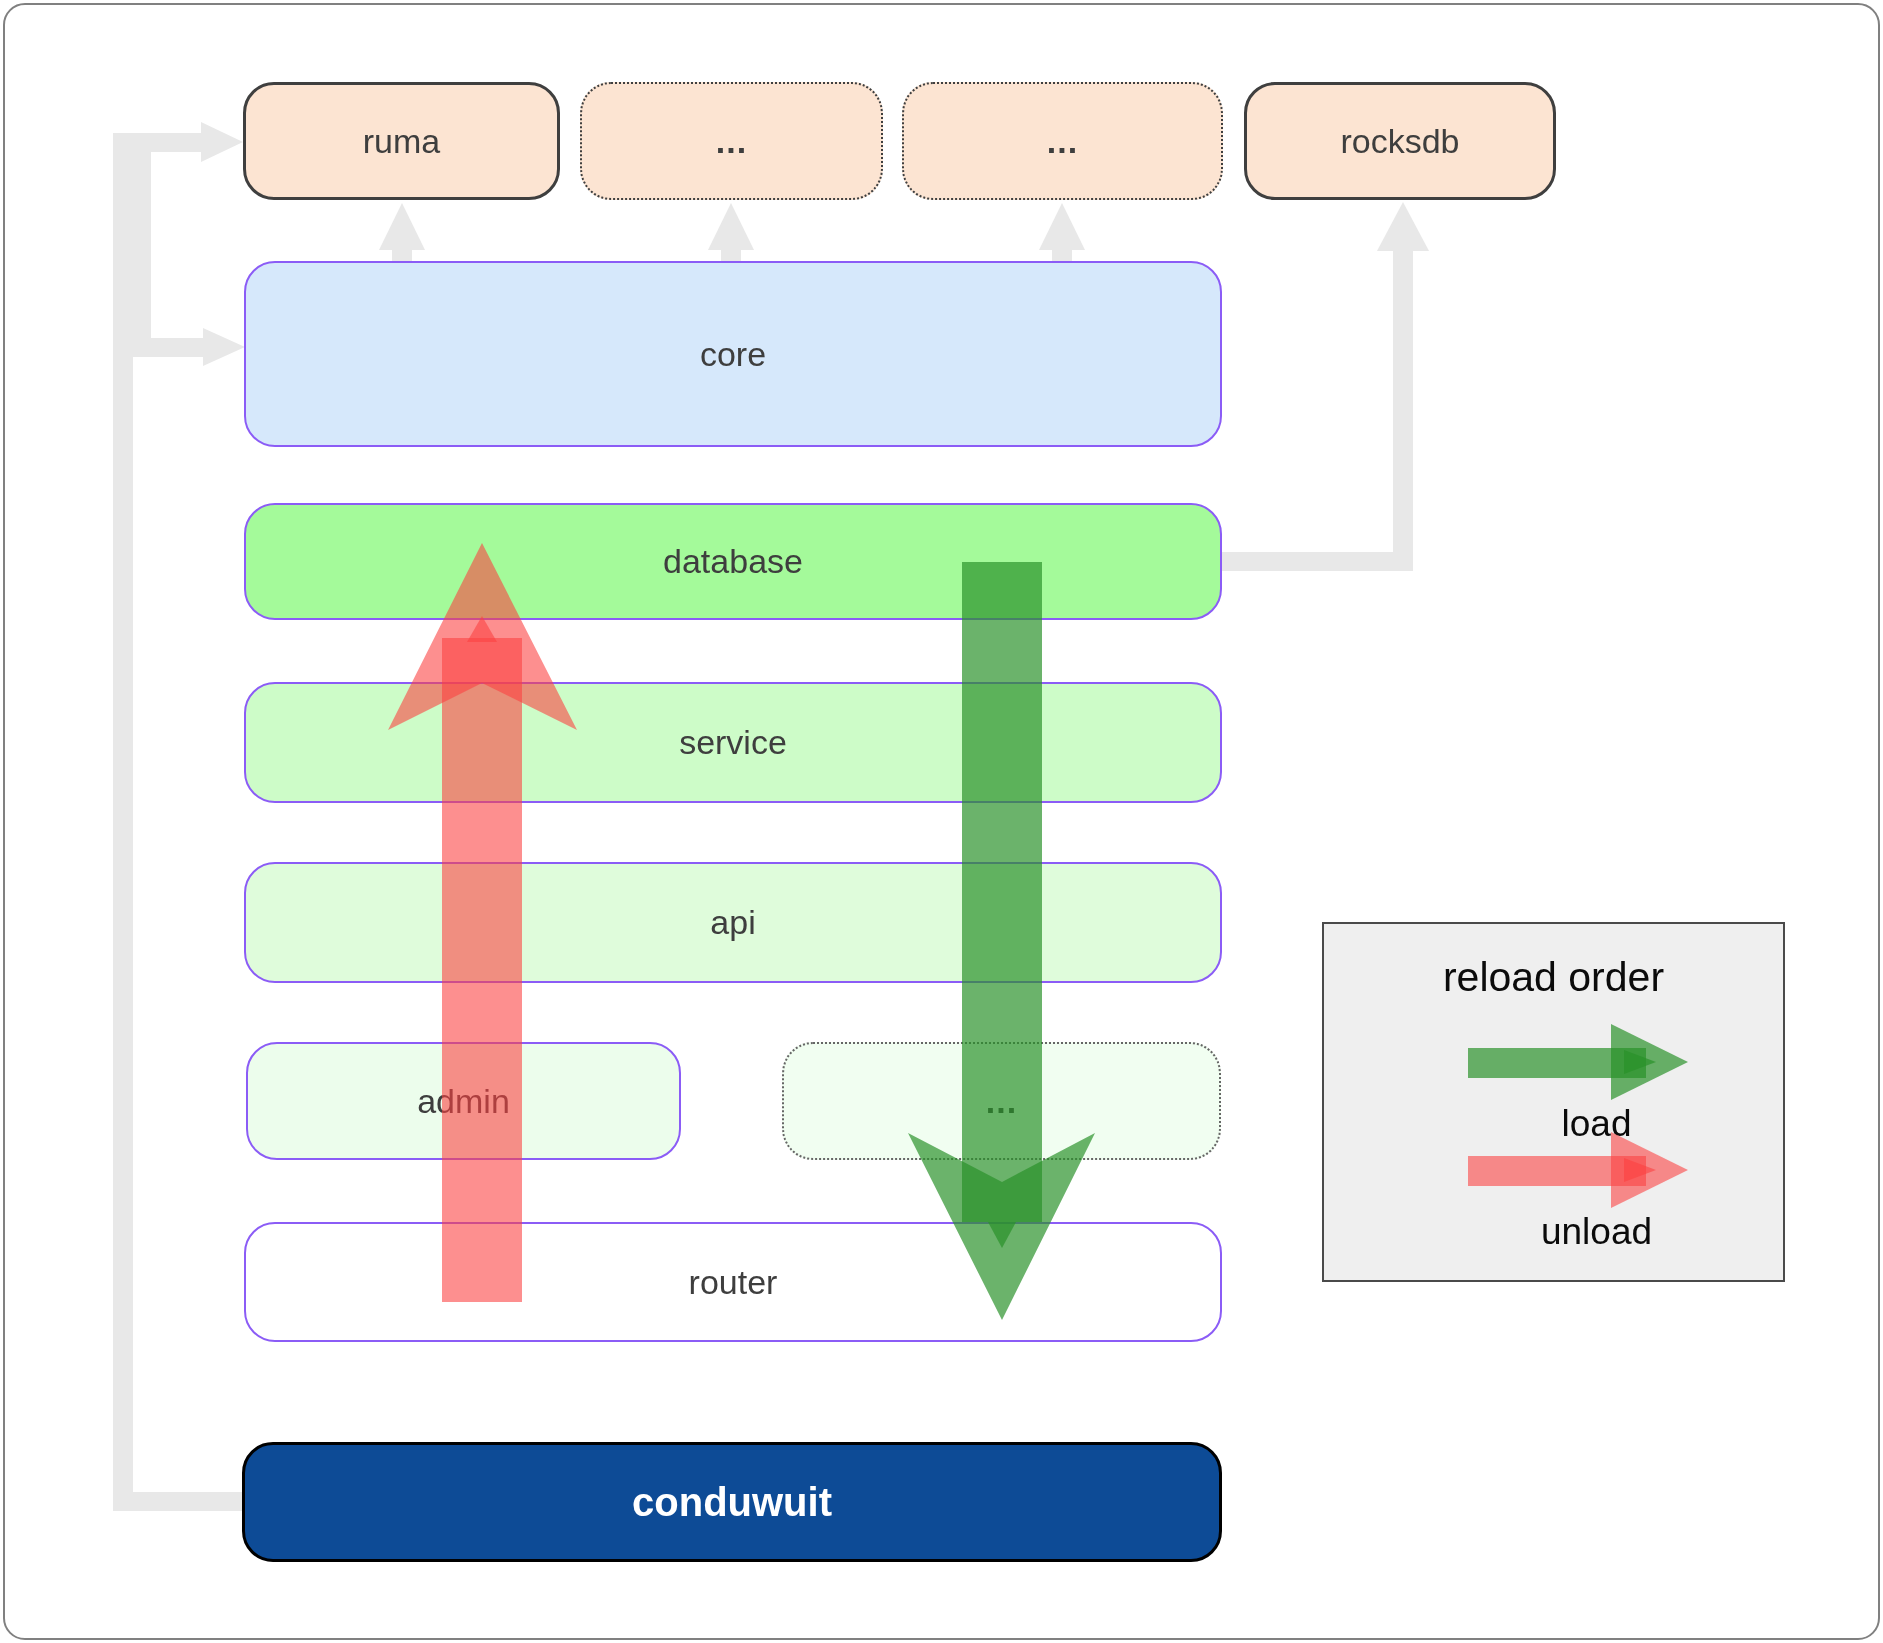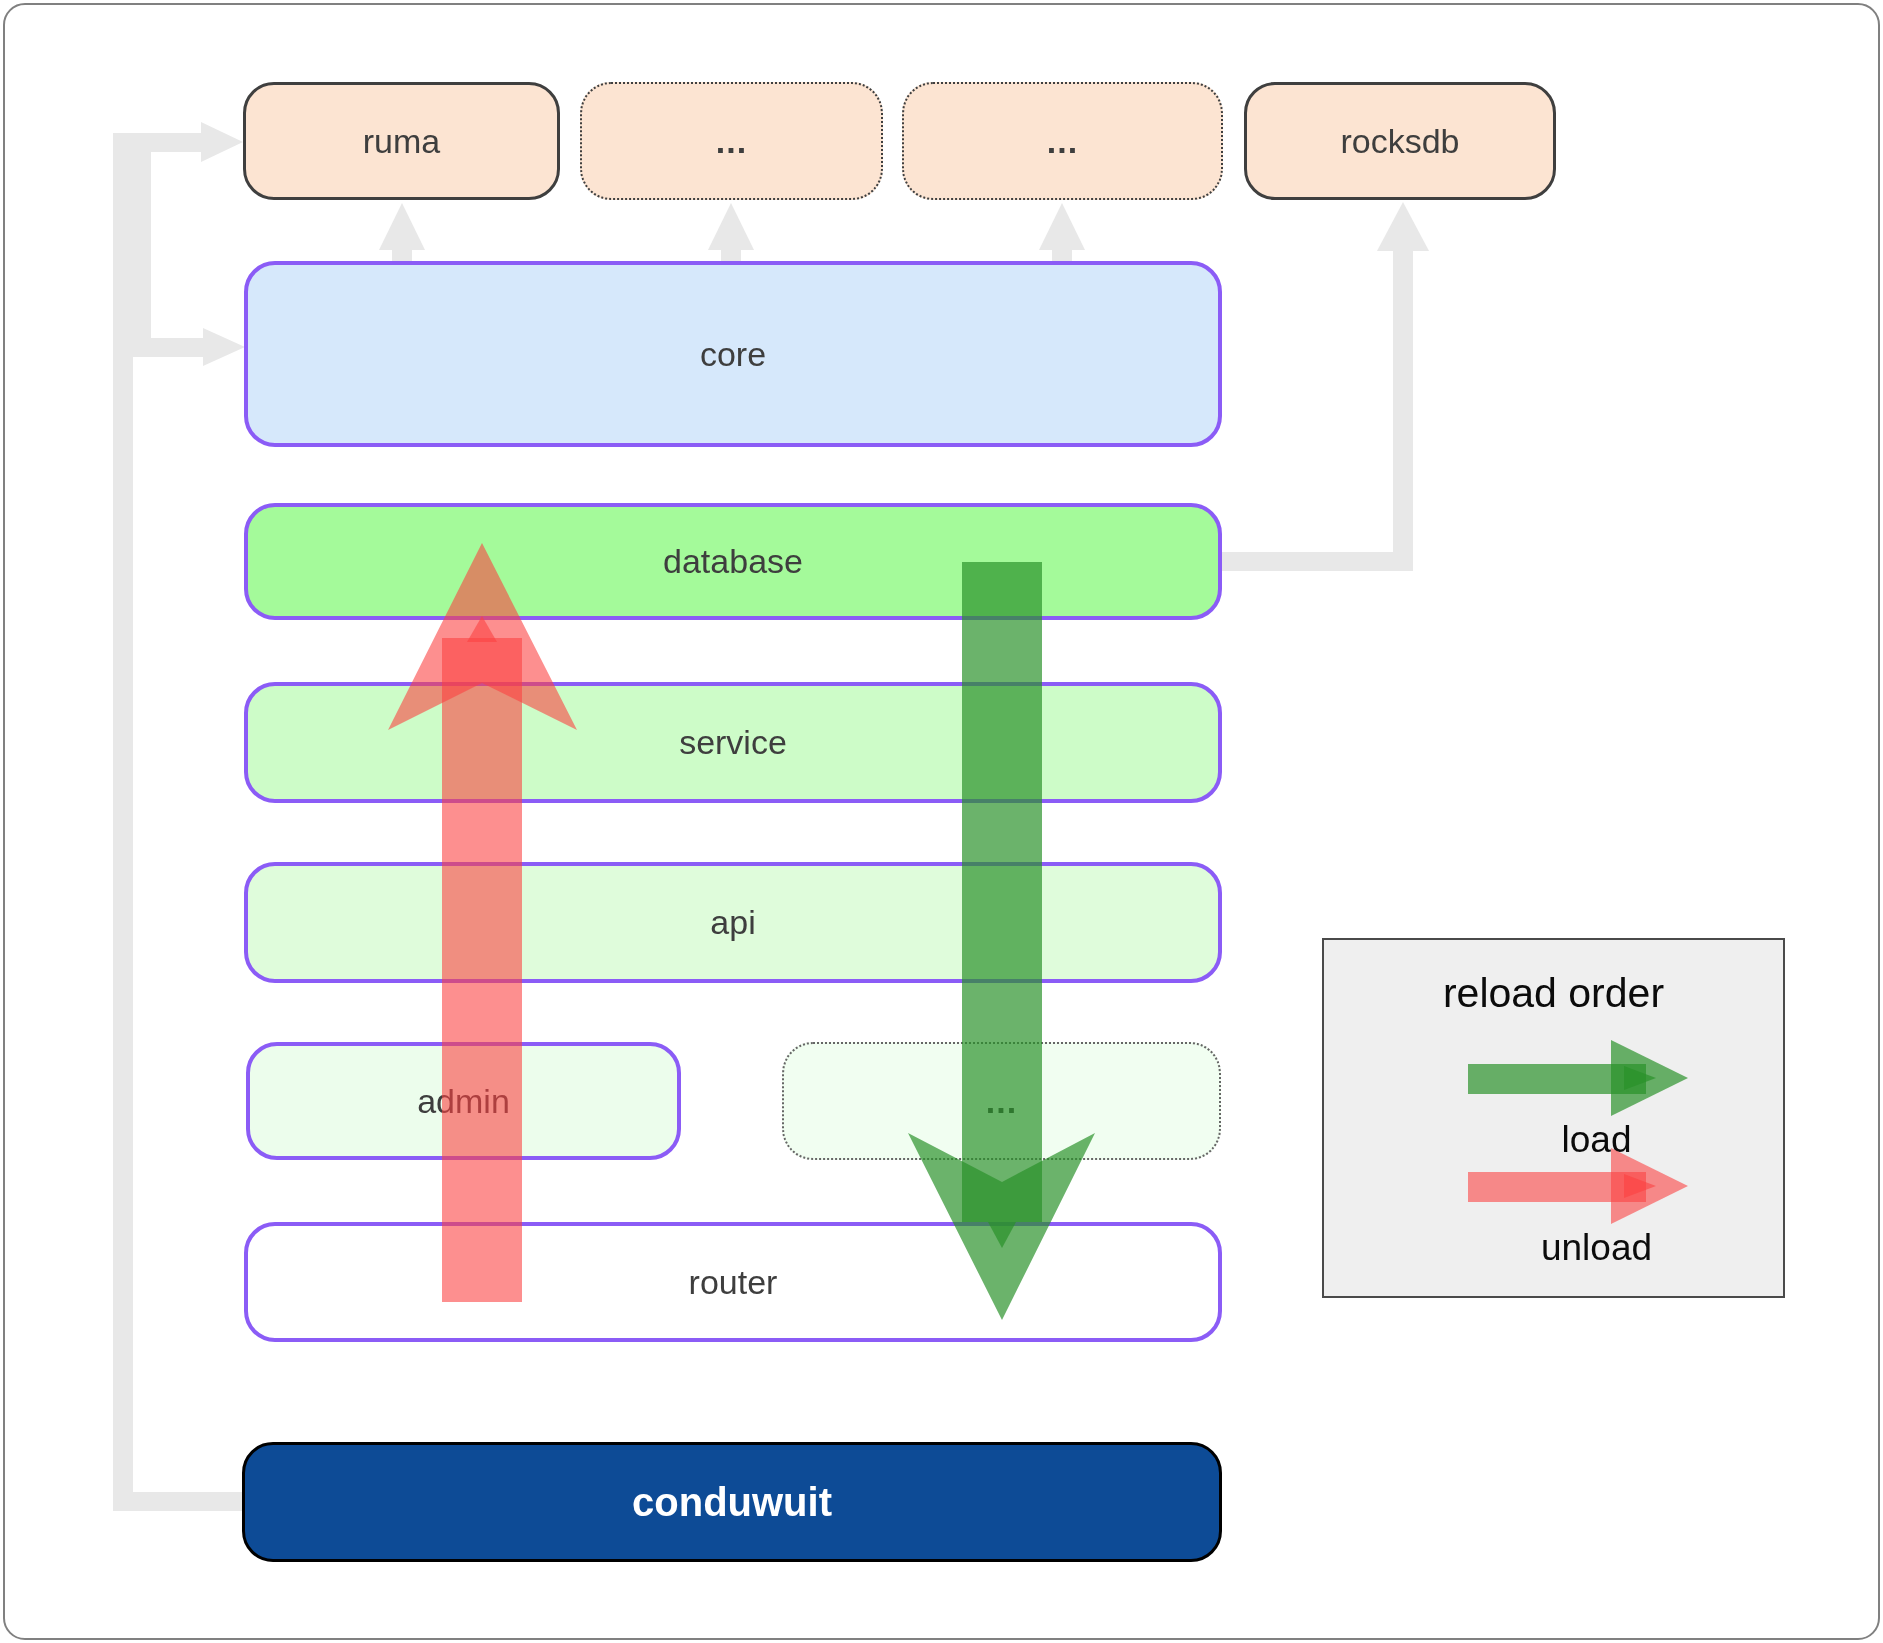--- a/index.html
+++ b/index.html
@@ -6,32 +6,32 @@
   #canvas{position:relative;width:1883px;height:1643px;background:#fff;
           font-family:"Liberation Sans",sans-serif;overflow:hidden;}
   #frame{position:absolute;left:3px;top:3px;right:3px;bottom:3px;
          border:2px solid #808080;border-radius:22px;}
   .lyr{position:absolute;left:0;top:0;width:1883px;height:1643px;pointer-events:none;}
   .box{position:absolute;display:flex;align-items:center;justify-content:center;
        box-sizing:border-box;border-radius:31px;color:#3e3e3e;font-size:34px;}
   .z1{z-index:1}
   .dep{background:#fce4d2;border:3px solid #3f3f3f;}
   .dep-dotted{background:#fce4d2;border:2px dotted #3f3f3f;}
-  .mid{border:4px solid #8b5cf6;}
+  .mid{border:2px solid #8b5cf6;}
   .core{background:#d6e8fb;}
   .database{background:#a4fa9a;}
   .service{background:#cdfcc8;}
   .api{background:#dffcdb;}
   .admin{background:#ecfdec;}
   .smore{background:#f1fef1;border:2px dotted #666;}
   .router{background:#ffffff;}
   .conduwuit{background:#0d4b96;border:3px solid #000;color:#fff;font-weight:bold;font-size:40px;}
   .dots{font-weight:bold;letter-spacing:1px;}
   #legend{position:absolute;left:1322px;top:922px;width:463px;height:360px;
-          box-sizing:border-box;background:#efefef;border:2px solid #4a4a4a;z-index:1;margin-top:16px;}
+          box-sizing:border-box;background:#efefef;border:2px solid #4a4a4a;z-index:1;}
   #legend .title{text-align:center;margin-top:30px;font-size:41px;color:#0b0b0b;}
   .lrow{display:flex;align-items:center;margin:22px 0 0 36px;height:86px;flex-direction:column;}
   .lrow svg{width:232px;height:80px;flex:0 0 auto;}
   .lrow .llabel{margin-left:50px;font-size:37px;color:#0b0b0b;}
   svg{display:block;}
   .gray{fill:#e8e8e8;}
   .red{fill:rgba(251,64,64,0.59);}
   .green{fill:rgba(40,145,40,0.69);}
 </style>
 </head>

